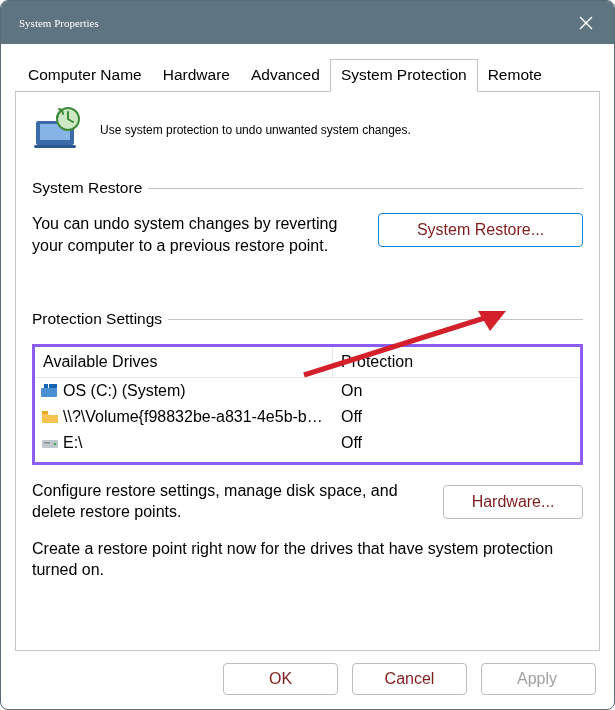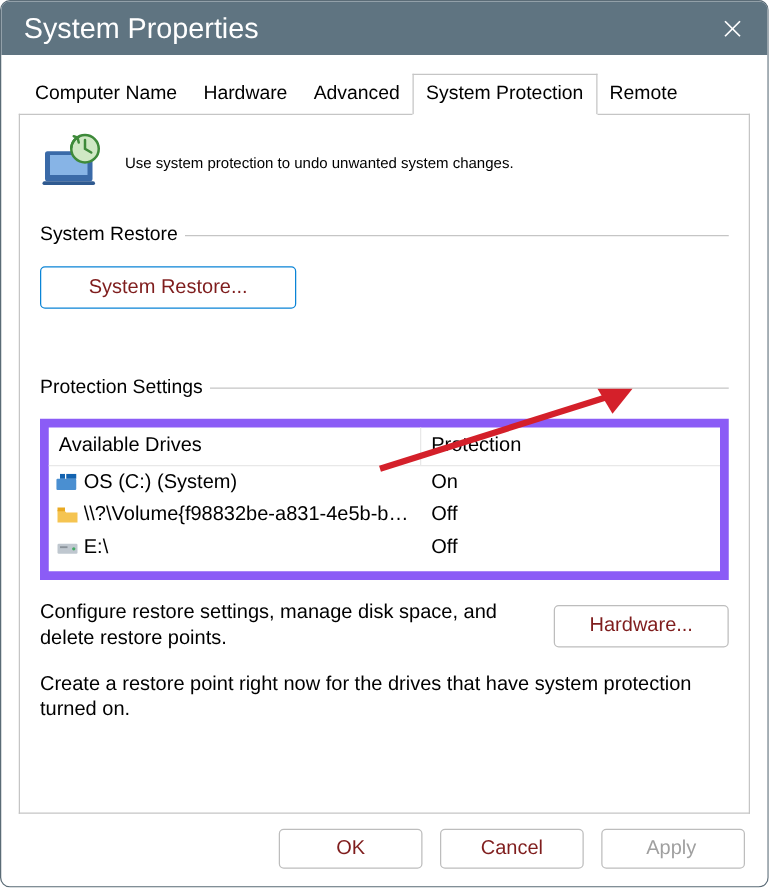--- a/index.html
+++ b/index.html
@@ -1,20 +1,20 @@
 <!DOCTYPE html>
 <html><head>
 <meta charset="utf-8">
 <style>
   * { box-sizing: border-box; font-family: "Segoe UI", Tahoma, sans-serif; }
   body { margin:0; background:#fff; width:615px; height:710px; overflow:hidden; }
 
   .window { width:615px; height:710px; border:1px solid #5a6b76; border-radius:8px; overflow:hidden; display:flex; flex-direction:column; background:#fff;}
   .titlebar { background:#5f7481; color:#fff; height:43px; display:flex; align-items:center; padding:0 4px 0 18px; }
-  .titlebar .title { font-size:23px; flex:1; font-weight:400;}
+  .titlebar .title { font-size:11px; flex:1; font-weight:400;font-family:Liberation Serif, serif;}
   .titlebar .close { width:48px; height:100%; display:flex; align-items:center; justify-content:center; cursor:pointer; }
   .titlebar .close svg { stroke:#fff; }
 
   .body { padding:14px 14px 10px 14px; flex:1; display:flex; flex-direction:column; }
 
   .tabs { display:flex; border-bottom:1px solid #c5c5c5; padding:0 0 0 2px; position:relative; top:1px;}
   .tab { font-size:15.5px; padding:6px 10px 7px 10px; color:#000; cursor:pointer; border:1px solid transparent; border-bottom:none; margin-right:-1px; background:transparent; position:relative;}
   .tab.active { border:1px solid #c5c5c5; border-bottom:1px solid #fff; background:#fff; z-index:2; margin-bottom:-1px;}
 
   .tabpanel { border:1px solid #c5c5c5; border-top:none; flex:1; padding:14px 16px 16px 16px; position:relative; }
@@ -29,21 +29,21 @@
   .group-caption .line { flex:1; height:1px; background:#c5c5c5; margin-left:6px; }
 
   .restore-row { display:flex; gap:20px; align-items:flex-start; margin-bottom:18px;}
   .restore-row .desc { font-size:16px; color:#000; flex:1; line-height:1.35;}
   .btn { font-size:16px; background:#fff; border:1px solid #bdbdbd; color:#7f1d1d; height:34px; border-radius:4px; cursor:pointer; padding:0 20px; display:inline-flex; align-items:center; justify-content:center;}
   .btn:disabled { color:#a0a0a0; cursor:default; }
   .btn.highlight { border:1.5px solid #0a84d6; width:205px; }
 
   .arrow { position:absolute; pointer-events:none; }
 
-  .drives { border:7px solid #8b5cf6; background:#fff; font-size:16px; }
+  .drives { border:3px solid #8b5cf6; background:#fff; font-size:16px; }
   .drives-header { display:flex; border-bottom:1px solid #e8e8e8; }
   .drives-header > div { padding:6px 8px; border-right:1px solid #e8e8e8; }
   .drives-header > div:last-child { border-right:none; }
   .col-drive{ flex:0 0 298px; }
   .col-prot{ flex:1; }
   .drive-row { display:flex; align-items:center; height:26px;justify-content:space-between; }
   .drive-row .col-drive { display:flex; align-items:center; gap:4px; padding:0 6px; white-space:nowrap; overflow:hidden; text-overflow:ellipsis;}
   .drive-row .col-prot { padding:0 8px; }
   .di { width:18px; height:16px; display:inline-flex; align-items:center; justify-content:center; flex-shrink:0;}
 
@@ -95,20 +95,21 @@
         </div>
         <div class="text">Use system protection to undo unwanted system changes.</div>
       </div>
 
       <div class="group">
         <div class="group-caption">
           <span>System Restore</span>
           <span class="line"></span>
         </div>
         <div class="restore-row">
+          <div class="desc">You can undo system changes by reverting your computer to a previous restore point.</div>
           <button class="btn highlight">System Restore...</button>
         </div>
       </div>
 
       <svg class="arrow" style="left:278px; top:210px;" width="230" height="80" viewBox="0 0 230 80">
         <line x1="10" y1="74" x2="200" y2="14" stroke="#d4202a" stroke-width="5"></line>
         <polygon points="212,10 184,10 196,30" fill="#d4202a"></polygon>
       </svg>
 
       <div class="group" style="margin-top:54px;">

